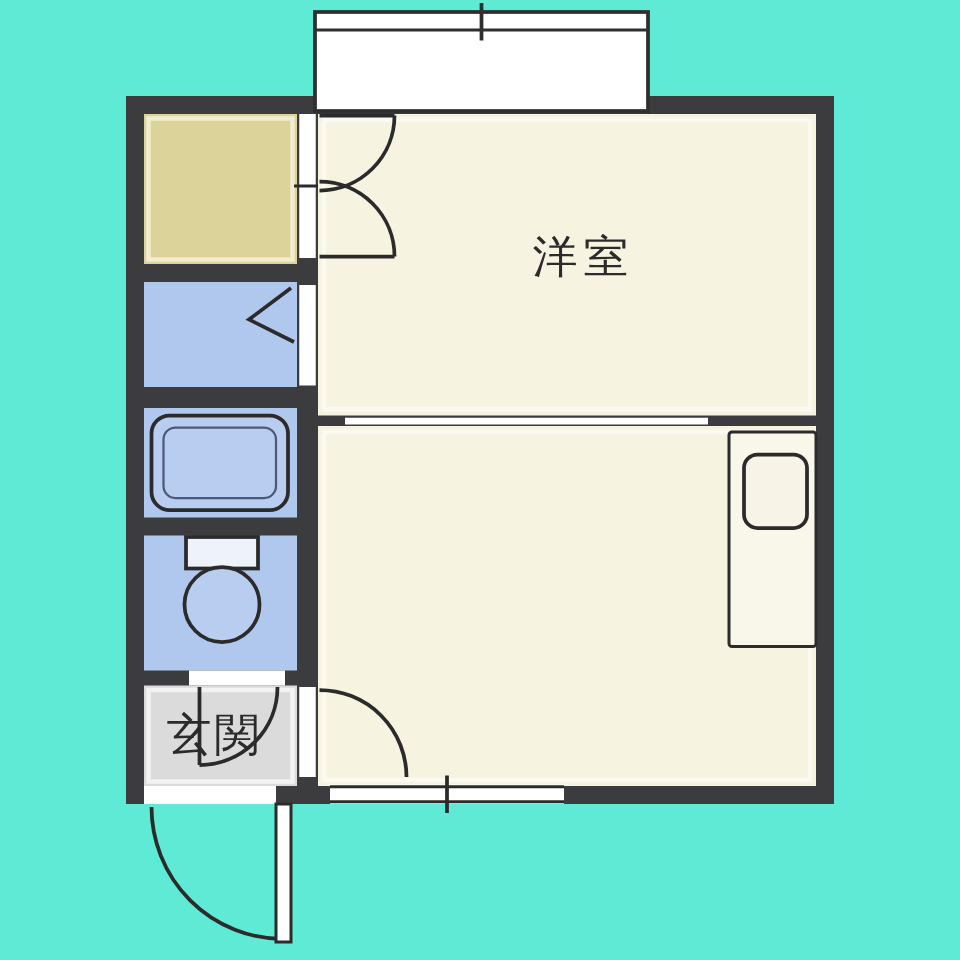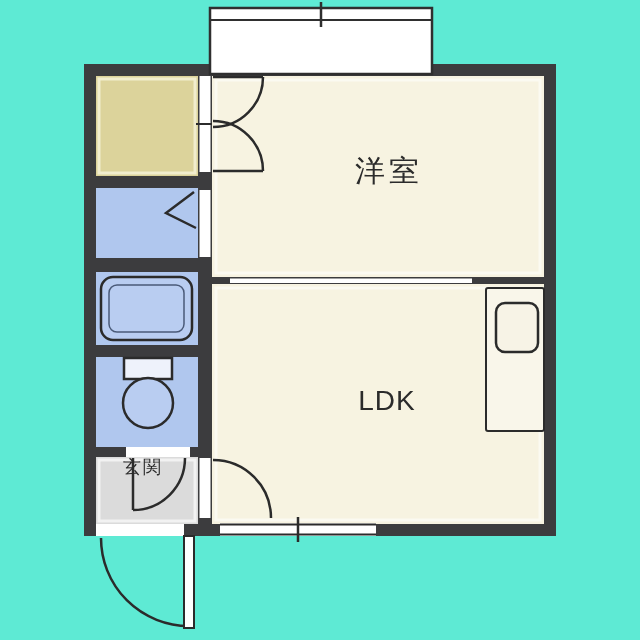--- a/index.html
+++ b/index.html
@@ -29,22 +29,22 @@
   }
   .lbl-yoshitsu {
     left: 322px; top: 151px; width: 134px;
     font-size: 30px; letter-spacing: 4px;
   }
   .lbl-ldk {
     left: 326px; top: 385px; width: 122px;
     font-size: 28px; letter-spacing: 1px; font-weight: 500;
   }
   .lbl-genkan {
-    left: 98px; top: 455px; width: 90px;
-    font-size: 18px; letter-spacing: 2px;
+    left: 98px; top: 470px; width: 90px;
+    font-size: 30px; letter-spacing: 2px;
   }
 </style>
 </head>
 <body>
 
 <div id="canvas">
 
   <svg id="plan-svg" width="640" height="640" viewBox="0 0 640 640">
 
     <rect x="84" y="64" width="472" height="472" fill="#3c3c3e"></rect>
@@ -121,17 +121,16 @@
     </g>
 
     <g>
       <path d="M 101 538 A 88 88 0 0 0 189 626" fill="none" stroke="#2b2b2b" stroke-width="2.5"></path>
       <rect x="184" y="536" width="10" height="92" fill="#ffffff" stroke="#2b2b2b" stroke-width="2"></rect>
     </g>
   </svg>
 
   <div class="room-label lbl-yoshitsu">洋室</div>
 
-  <div class="room-label lbl-ldk">LDK</div>
 
   <div class="room-label lbl-genkan">玄関</div>
 
 </div>
 
 </body></html>

